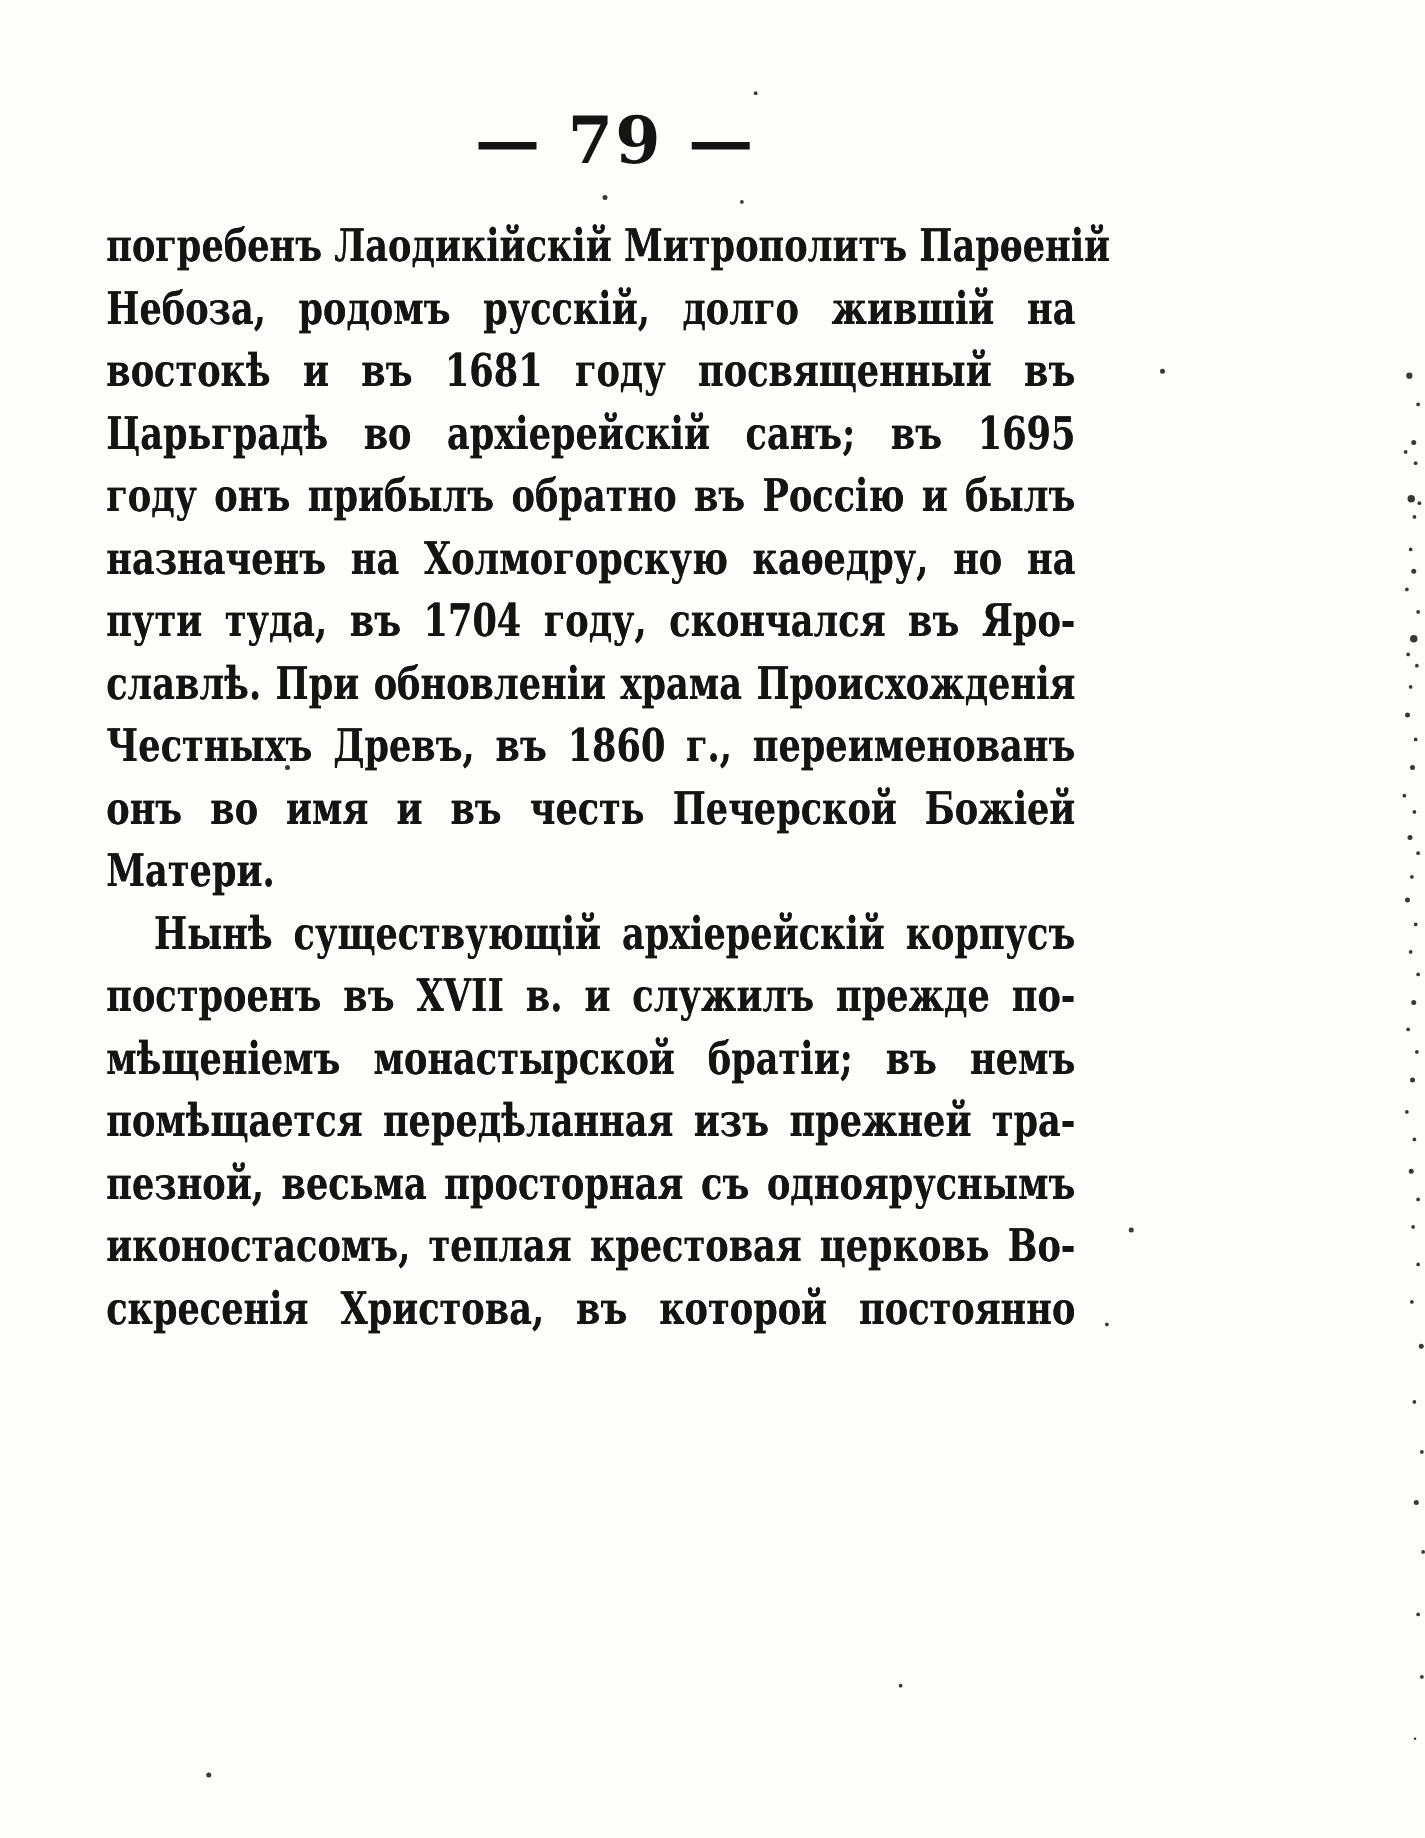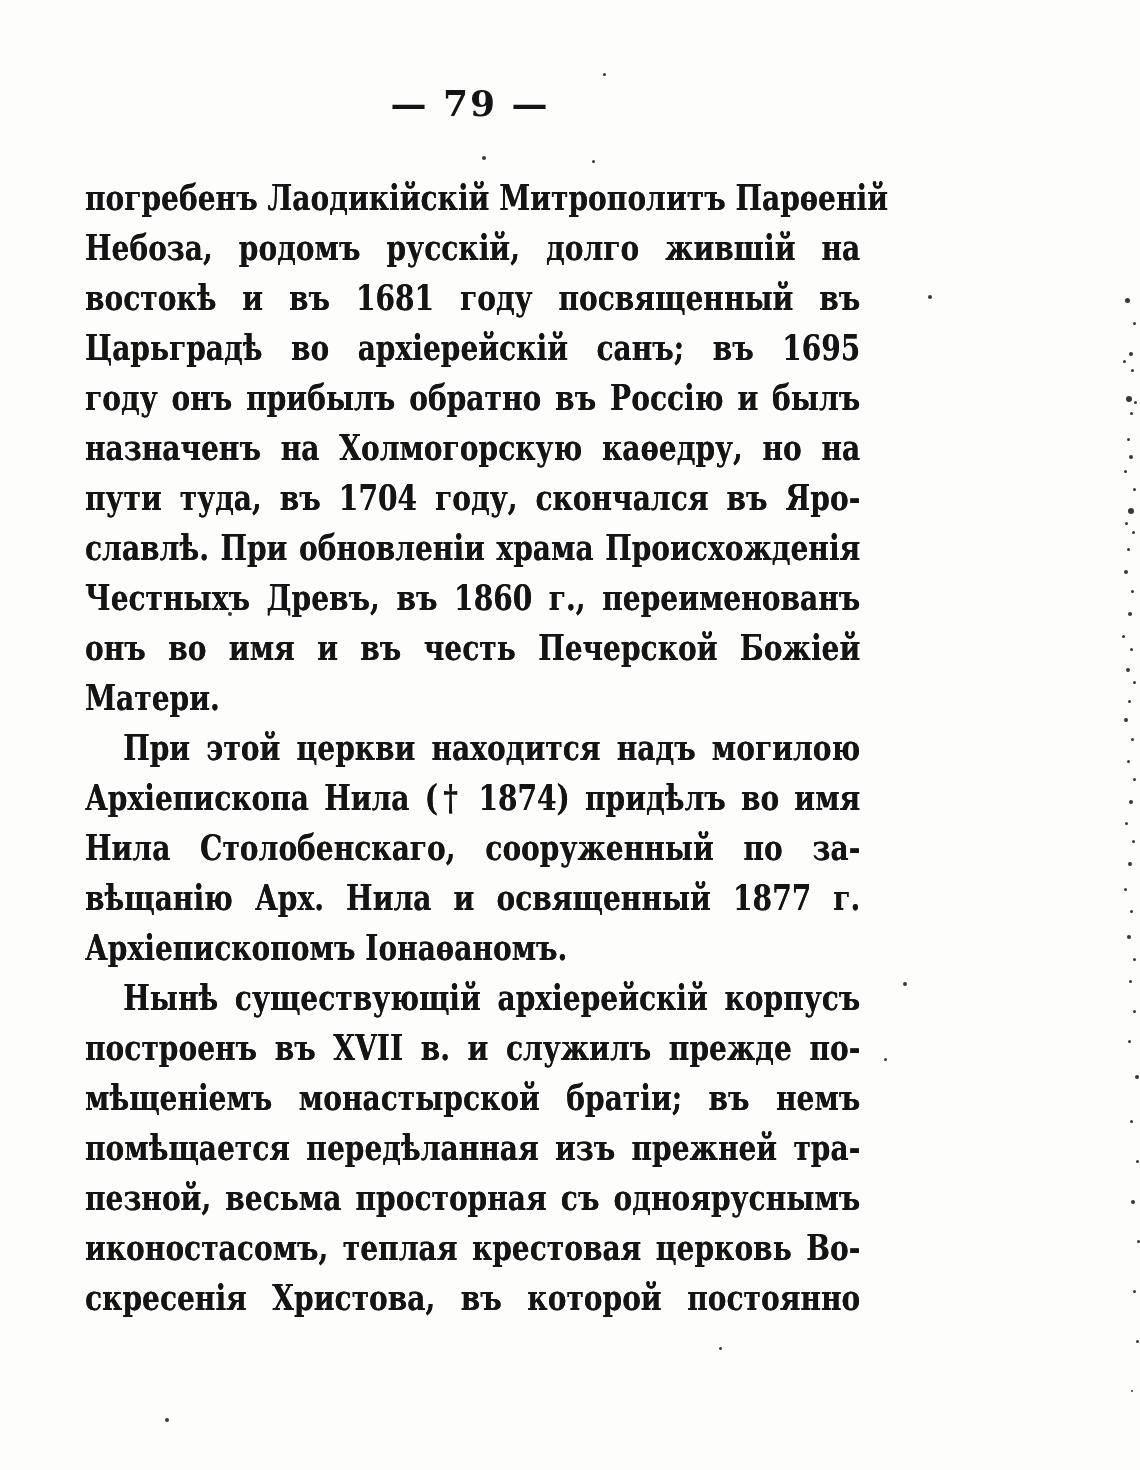--- a/index.html
+++ b/index.html
@@ -17,21 +17,21 @@
     height: 1470px;
     background: #fdfdfc;
     color: #161616;
   }
   .header {
     position: absolute;
     left: 380px;
     top: 82px;
     width: 180px;
     text-align: center;
-    font-size: 36px;
+    font-size: 52px;
     font-weight: bold;
     letter-spacing: 2px;
     color: #141414;
     white-space: nowrap;
   }
   .textbody {
     position: absolute;
     left: 85px;
     top: 172px;
     width: 775px;
@@ -74,27 +74,20 @@
         <div class="line">Небоза, родомъ русскій, долго жившій на</div>
         <div class="line">востокѣ и въ 1681 году посвященный въ</div>
         <div class="line">Царьградѣ во архіерейскій санъ; въ 1695</div>
         <div class="line">году онъ прибылъ обратно въ Россію и былъ</div>
         <div class="line">назначенъ на Холмогорскую каѳедру, но на</div>
         <div class="line">пути туда, въ 1704 году, скончался въ Яро-</div>
         <div class="line">славлѣ. При обновленіи храма Происхожденія</div>
         <div class="line">Честныхъ Древъ, въ 1860 г., переименованъ</div>
         <div class="line">онъ во имя и въ честь Печерской Божіей</div>
         <div class="line noj">Матери.</div>
-      </div>
-      <div class="para">
-        <div class="line indent">При этой церкви находится надъ могилою</div>
-        <div class="line">Архіепископа Нила († 1874) придѣлъ во имя</div>
-        <div class="line">Нила Столобенскаго, сооруженный по за-</div>
-        <div class="line">вѣщанію Арх. Нила и освященный 1877 г.</div>
-        <div class="line noj">Архіепископомъ Іонаѳаномъ.</div>
       </div>
       <div class="para">
         <div class="line indent">Нынѣ существующій архіерейскій корпусъ</div>
         <div class="line">построенъ въ XVII в. и служилъ прежде по-</div>
         <div class="line">мѣщеніемъ монастырской братіи; въ немъ</div>
         <div class="line">помѣщается передѣланная изъ прежней тра-</div>
         <div class="line">пезной, весьма просторная съ однояруснымъ</div>
         <div class="line">иконостасомъ, теплая крестовая церковь Во-</div>
         <div class="line">скресенія Христова, въ которой постоянно</div>
       </div>

